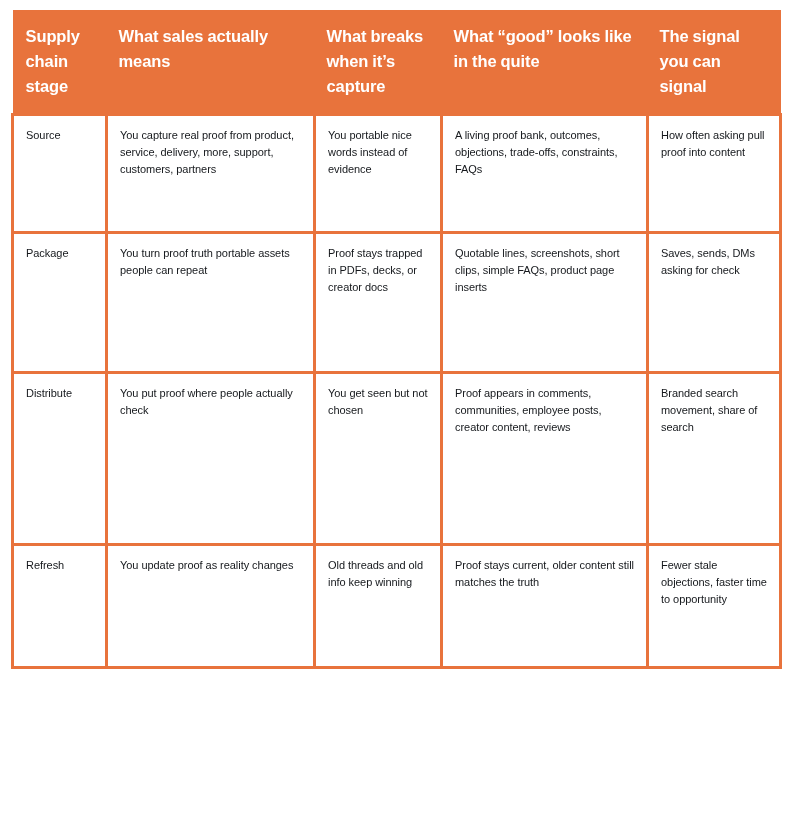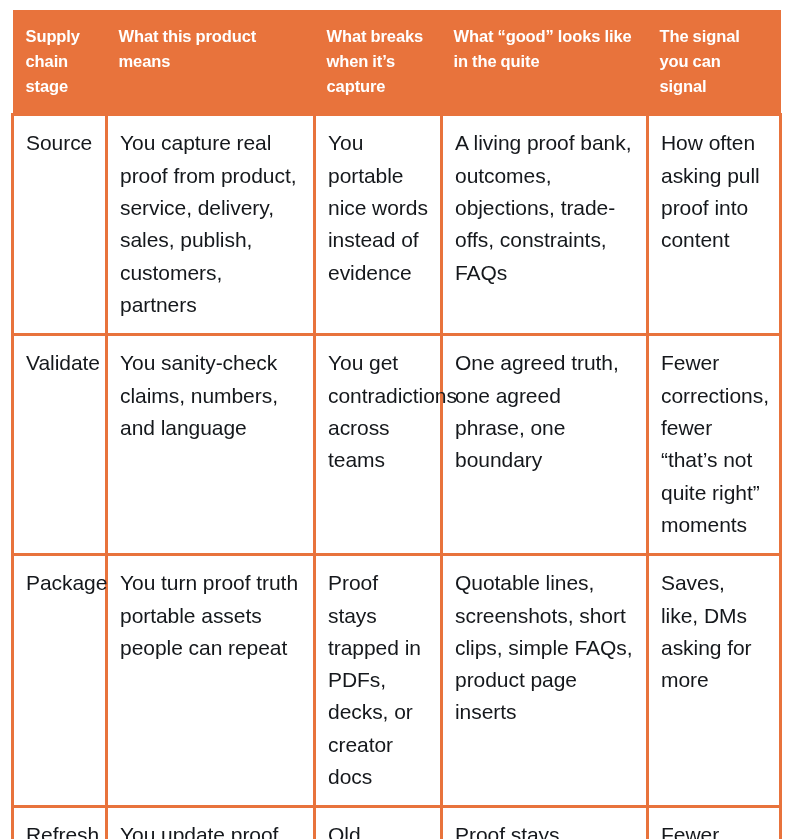--- a/index.html
+++ b/index.html
@@ -53,21 +53,21 @@
     box-sizing: border-box;
     letter-spacing: -0.1px;
     word-spacing: -0.4px;
   }
   thead th.first-col {
     padding-left: 13px;
   }
   tbody td {
     border: 3px solid #E8733C;
     color: #15181c;
-    font-size: 21px;
+    font-size: 11px;
     line-height: 1.54;
     vertical-align: top;
     padding: 11px 12px 12px 12px;
     box-sizing: border-box;
     background: #ffffff;
     letter-spacing: -0.05px;
   }
   tbody tr.r-source td { height: 118px; }
   tbody tr.r-validate td { height: 169px; }
   tbody tr.r-package td { height: 140px; }
@@ -87,47 +87,47 @@
       <colgroup>
         <col class="c1">
           <col class="c2">
           <col class="c3">
           <col class="c4">
           <col class="c5">
       </colgroup>
       <thead>
         <tr class="header-row">
           <th class="first-col">Supply chain stage</th>
-          <th>What this product means</th>
+          <th>What sales actually means</th>
           <th>What breaks when it’s capture</th>
           <th>What “good” looks like in the quite</th>
           <th>The signal you can signal</th>
         </tr>
       </thead>
       <tbody>
         <tr class="r-source">
           <td class="stage-cell">Source</td>
-          <td>You capture real proof from product, service, delivery, sales, publish, customers, partners</td>
+          <td>You capture real proof from product, service, delivery, more, support, customers, partners</td>
           <td>You portable nice words instead of evidence</td>
           <td>A living proof bank, outcomes, objections, trade-offs, constraints, FAQs</td>
           <td>How often asking pull proof into content</td>
-        </tr>
-        <tr class="r-validate">
-          <td class="stage-cell">Validate</td>
-          <td>You sanity-check claims, numbers, and language</td>
-          <td>You get contradictions across teams</td>
-          <td>One agreed truth, one agreed phrase, one boundary</td>
-          <td>Fewer corrections, fewer “that’s not quite right” moments</td>
         </tr>
         <tr class="r-package">
           <td class="stage-cell">Package</td>
           <td>You turn proof truth portable assets people can repeat</td>
           <td>Proof stays trapped in PDFs, decks, or creator docs</td>
           <td>Quotable lines, screenshots, short clips, simple FAQs, product page inserts</td>
-          <td>Saves, like, DMs asking for more</td>
+          <td>Saves, sends, DMs asking for check</td>
+        </tr>
+        <tr class="r-distribute">
+          <td class="stage-cell">Distribute</td>
+          <td>You put proof where people actually check</td>
+          <td>You get seen but not chosen</td>
+          <td>Proof appears in comments, communities, employee posts, creator content, reviews</td>
+          <td>Branded search movement, share of search</td>
         </tr>
         <tr class="r-refresh">
           <td class="stage-cell">Refresh</td>
           <td>You update proof as reality changes</td>
           <td>Old threads and old info keep winning</td>
           <td>Proof stays current, older content still matches the truth</td>
           <td>Fewer stale objections, faster time to opportunity</td>
         </tr>
       </tbody>
     </table>

